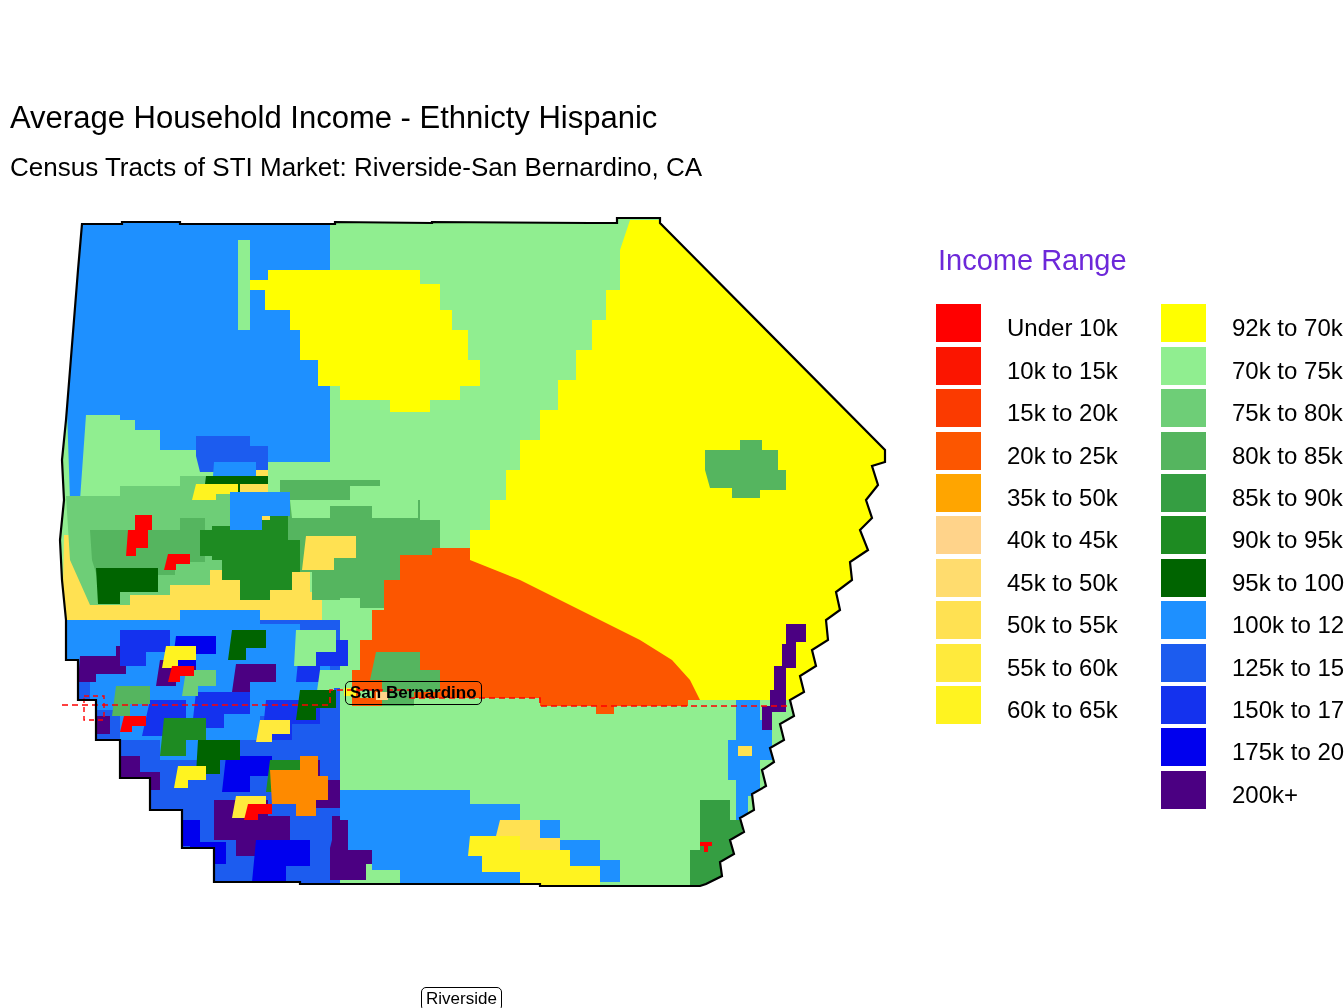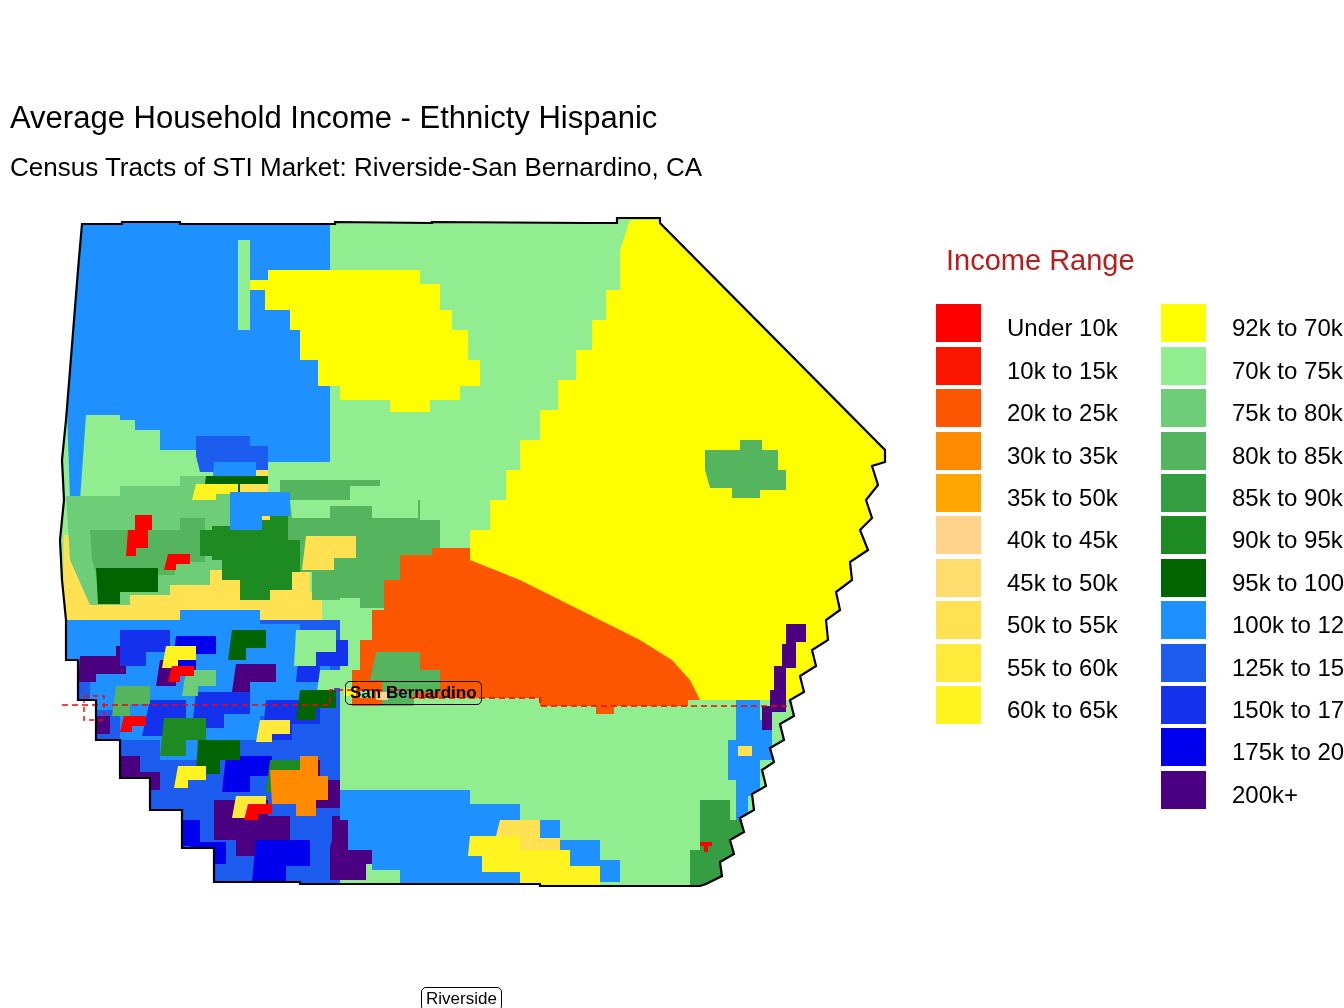--- a/index.html
+++ b/index.html
@@ -36,22 +36,22 @@
     padding:0px 4px 1px 4px;
     line-height:21px;
     white-space:nowrap;
   }
   #label-san-bernardino{left:345px;top:481px;font-weight:bold;}
   #label-riverside{left:421px;top:787px;}
 
   
   #legend{position:absolute;left:930px;top:244px;width:414px;height:630px;}
   #legend-title{
-    position:absolute;left:16px;top:0px;
-    font-size:29px;color:#b91c1c;white-space:nowrap;text-align:right;
+    position:absolute;left:8px;top:0px;
+    font-size:29px;color:#6d28d9;white-space:nowrap;text-align:right;
   }
   .legend-col{position:absolute;top:56px;}
   #legend-col-left{left:6px;}
   #legend-col-right{left:231px;}
   .legend-row{
     height:42.4px;
     display:flex;align-items:flex-end;
     gap:8px;
   }
   .swatch{
@@ -263,28 +263,28 @@
     <div class="legend-col" id="legend-col-left">
         <div class="legend-row">
           <div class="swatch" style="background: rgb(255, 0, 0);"></div>
           <div class="legend-label">Under 10k</div>
         </div>
         <div class="legend-row">
           <div class="swatch" style="background: rgb(251, 21, 0);"></div>
           <div class="legend-label">10k to 15k</div>
         </div>
         <div class="legend-row">
+          <div class="swatch" style="background: rgb(251, 58, 0);"></div>
+          <div class="legend-label">15k to 20k</div>
+        </div>
+        <div class="legend-row">
           <div class="swatch" style="background: rgb(252, 86, 0);"></div>
           <div class="legend-label">20k to 25k</div>
         </div>
         <div class="legend-row">
-          <div class="swatch" style="background: rgb(254, 138, 0);"></div>
-          <div class="legend-label">30k to 35k</div>
-        </div>
-        <div class="legend-row">
           <div class="swatch" style="background: rgb(255, 165, 0);"></div>
           <div class="legend-label">35k to 50k</div>
         </div>
         <div class="legend-row">
           <div class="swatch" style="background: rgb(255, 211, 138);"></div>
           <div class="legend-label">40k to 45k</div>
         </div>
         <div class="legend-row">
           <div class="swatch" style="background: rgb(255, 220, 110);"></div>
           <div class="legend-label">45k to 50k</div>

